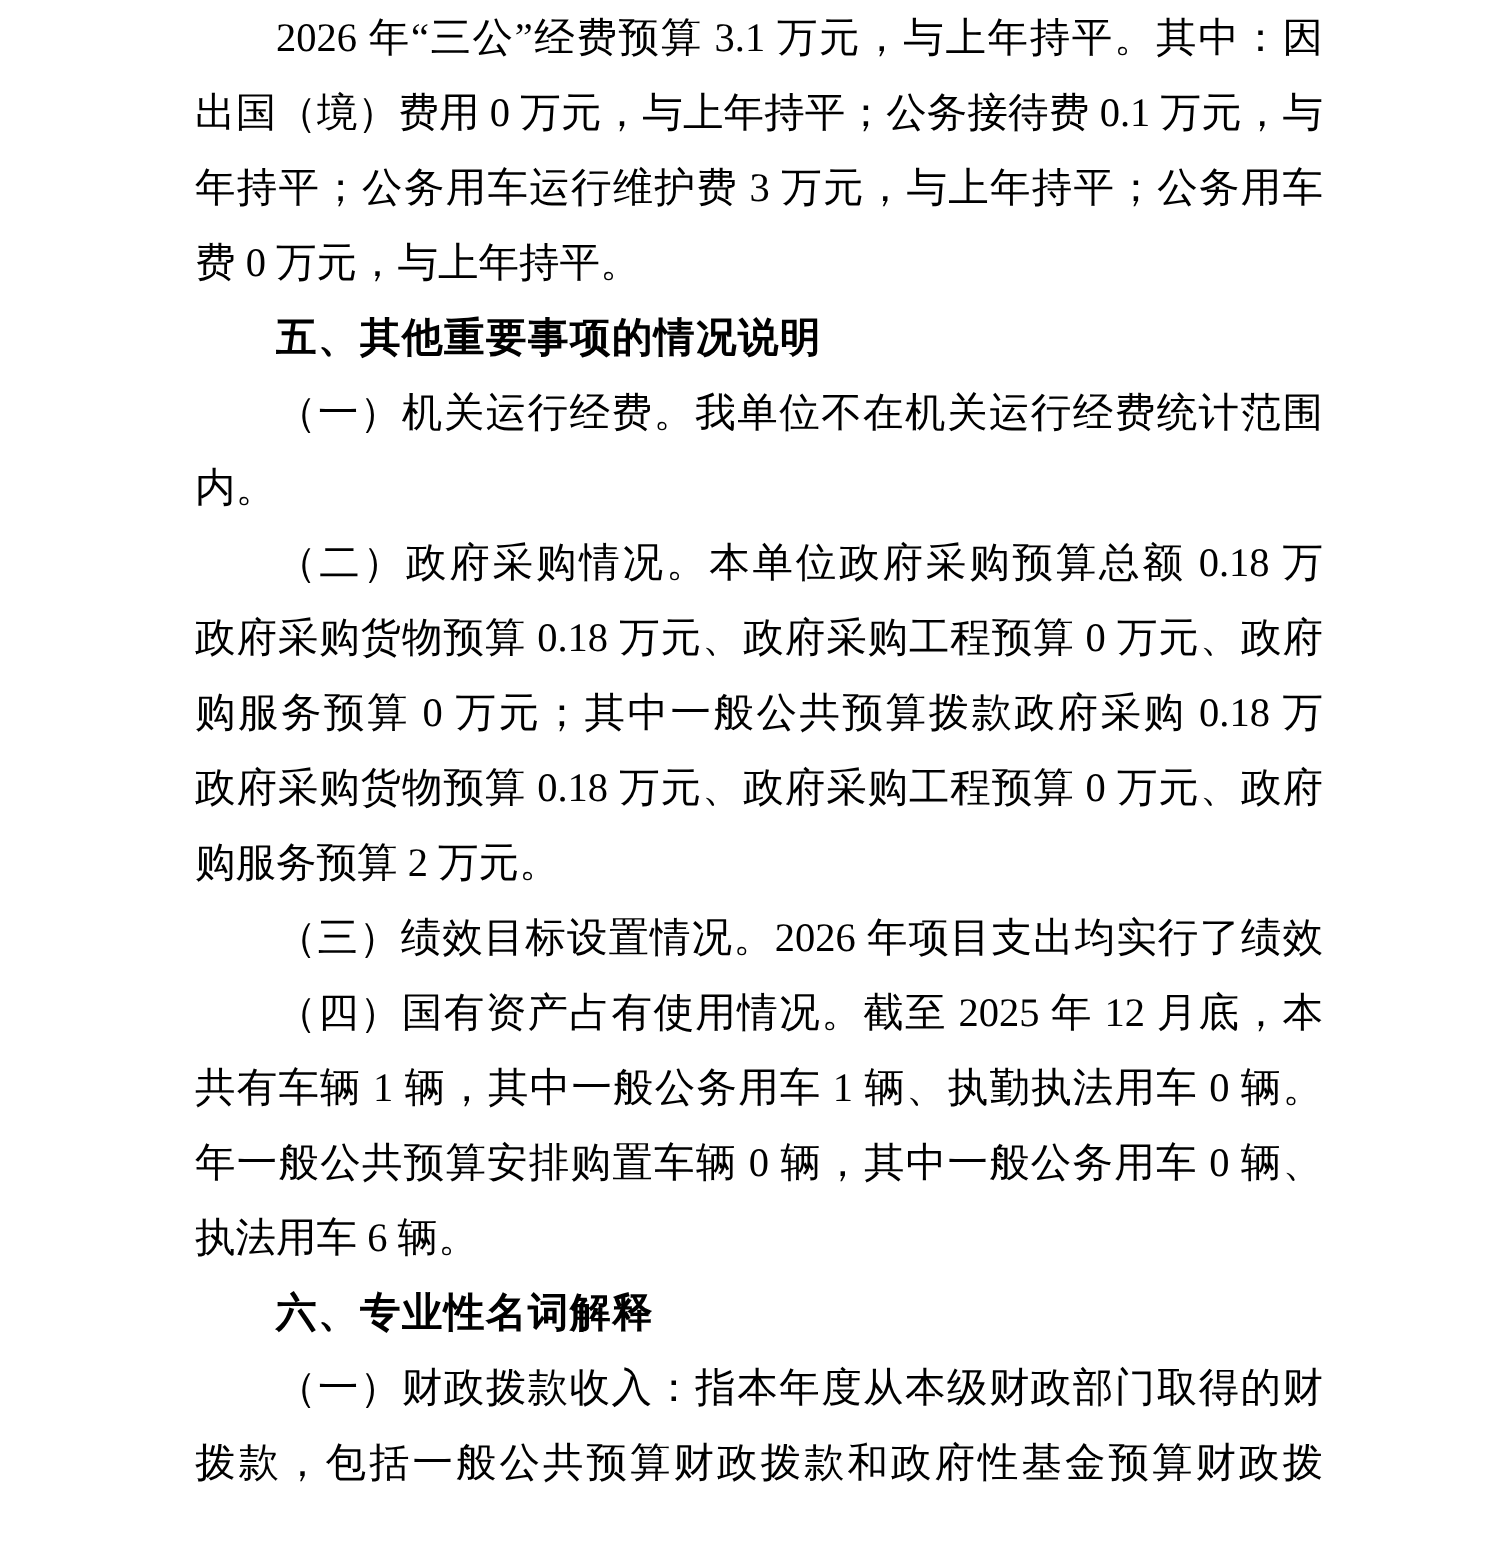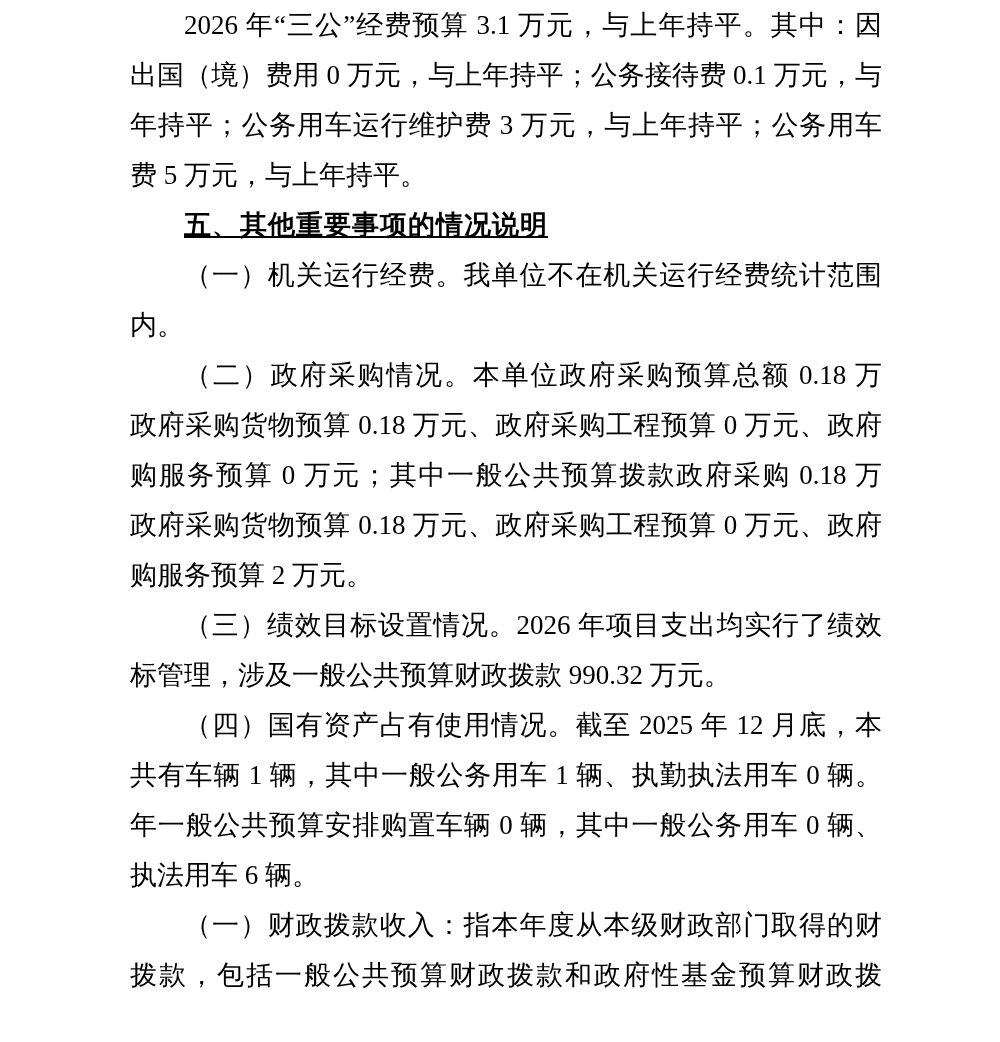--- a/index.html
+++ b/index.html
@@ -33,40 +33,39 @@
     text-align-last: left;
   }
   .line.indent {
     text-indent: 2em;
   }
   .line.heading {
     font-family: "Liberation Sans", "DejaVu Sans", sans-serif;
     font-weight: 700;
     text-align-last: left;
     letter-spacing: 1px;
-    text-decoration: underline;
   }
 </style>
 </head>
 <body>
 
 <div class="page" id="doc">
     <div class="line indent">2026 年“三公”经费预算 3.1 万元，与上年持平。其中：因公</div>
     <div class="line">出国（境）费用 0 万元，与上年持平；公务接待费 0.1 万元，与上</div>
     <div class="line">年持平；公务用车运行维护费 3 万元，与上年持平；公务用车购置</div>
-    <div class="line no-stretch">费 5 万元，与上年持平。</div>
+    <div class="line no-stretch">费 0 万元，与上年持平。</div>
     <div class="line heading indent no-stretch">五、其他重要事项的情况说明</div>
     <div class="line indent">（一）机关运行经费。我单位不在机关运行经费统计范围之</div>
     <div class="line no-stretch">内。</div>
     <div class="line indent">（二）政府采购情况。本单位政府采购预算总额 0.18 万元：</div>
     <div class="line">政府采购货物预算 0.18 万元、政府采购工程预算 0 万元、政府采</div>
     <div class="line">购服务预算 0 万元；其中一般公共预算拨款政府采购 0.18 万元：</div>
     <div class="line">政府采购货物预算 0.18 万元、政府采购工程预算 0 万元、政府采</div>
     <div class="line no-stretch">购服务预算 2 万元。</div>
     <div class="line indent">（三）绩效目标设置情况。2026 年项目支出均实行了绩效目</div>
-    <div class="line no-stretch">标管理，涉及一般公共预算财政拨款 990.32 万元。</div>
     <div class="line indent">（四）国有资产占有使用情况。截至 2025 年 12 月底，本单位</div>
     <div class="line">共有车辆 1 辆，其中一般公务用车 1 辆、执勤执法用车 0 辆。2026</div>
     <div class="line">年一般公共预算安排购置车辆 0 辆，其中一般公务用车 0 辆、执勤</div>
     <div class="line no-stretch">执法用车 6 辆。</div>
+    <div class="line heading indent no-stretch">六、专业性名词解释</div>
     <div class="line indent">（一）财政拨款收入：指本年度从本级财政部门取得的财政</div>
     <div class="line no-stretch">拨款，包括一般公共预算财政拨款和政府性基金预算财政拨款。</div>
   </div>
 
 </body></html>

